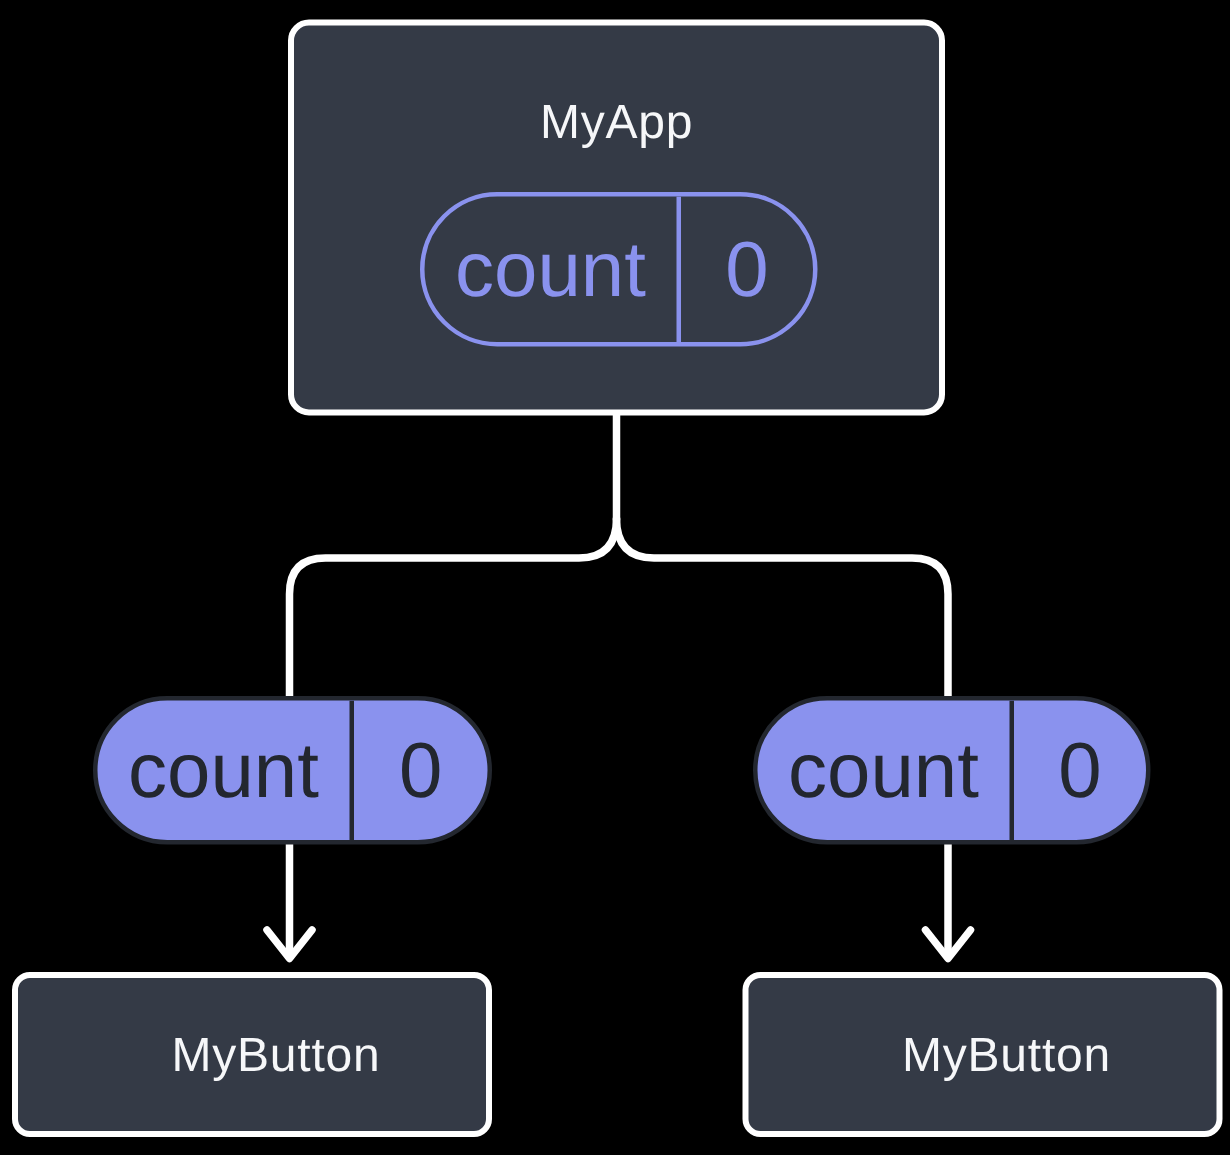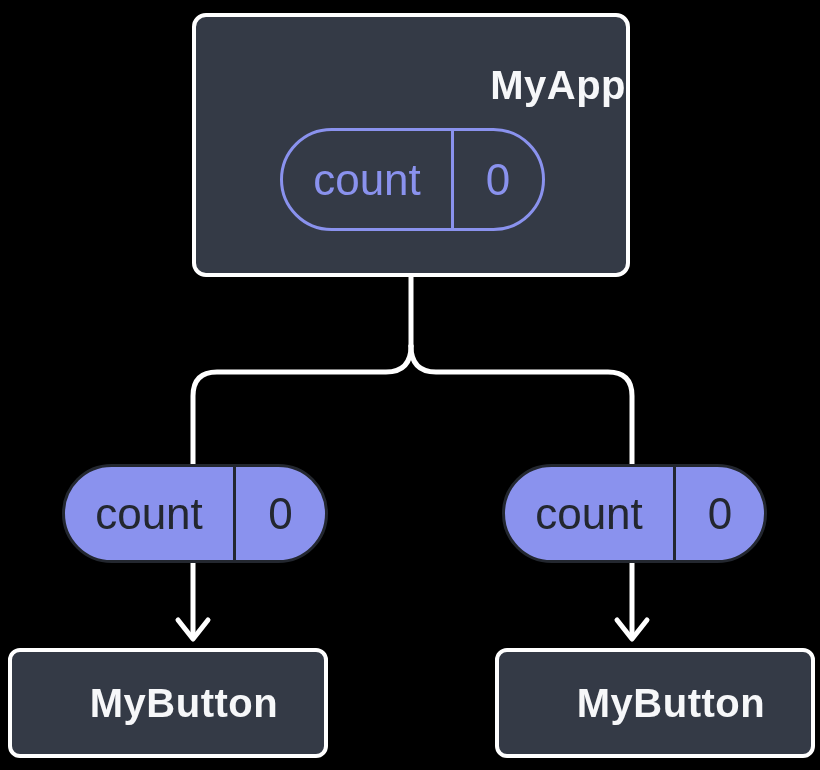--- a/index.html
+++ b/index.html
@@ -37,44 +37,44 @@
   }
   .card {
     position: absolute;
     z-index: 1;
     background: var(--card-bg);
     border: 4px solid var(--card-border);
     border-radius: 14px;
   }
   .card-title {
     color: var(--title-text);
-    font-weight: bold;
-    font-size: 40px;
+    font-weight: normal;
+    font-size: 32px;
     letter-spacing: 0.5px;
-    text-align: right;
+    text-align: center;
   }
   .root-title {
     position: absolute;
     left: 0; right: 0; top: 46px;
   }
   .leaf {
     display: flex;
     align-items: center;
     justify-content: center;
     border-radius: 12px;
     padding-left: 32px;
   }
   .pill {
     position: absolute;
     z-index: 1;
     display: flex;
     align-items: stretch;
     border-radius: 60px;
     overflow: hidden;
-    font-size: 44px;
+    font-size: 52px;
   }
   .pill .pill-key {
     width: 168px;
     display: flex;
     align-items: center;
     justify-content: center;
   }
   .pill .pill-divider {
     width: 3px;
     background: currentColor;

